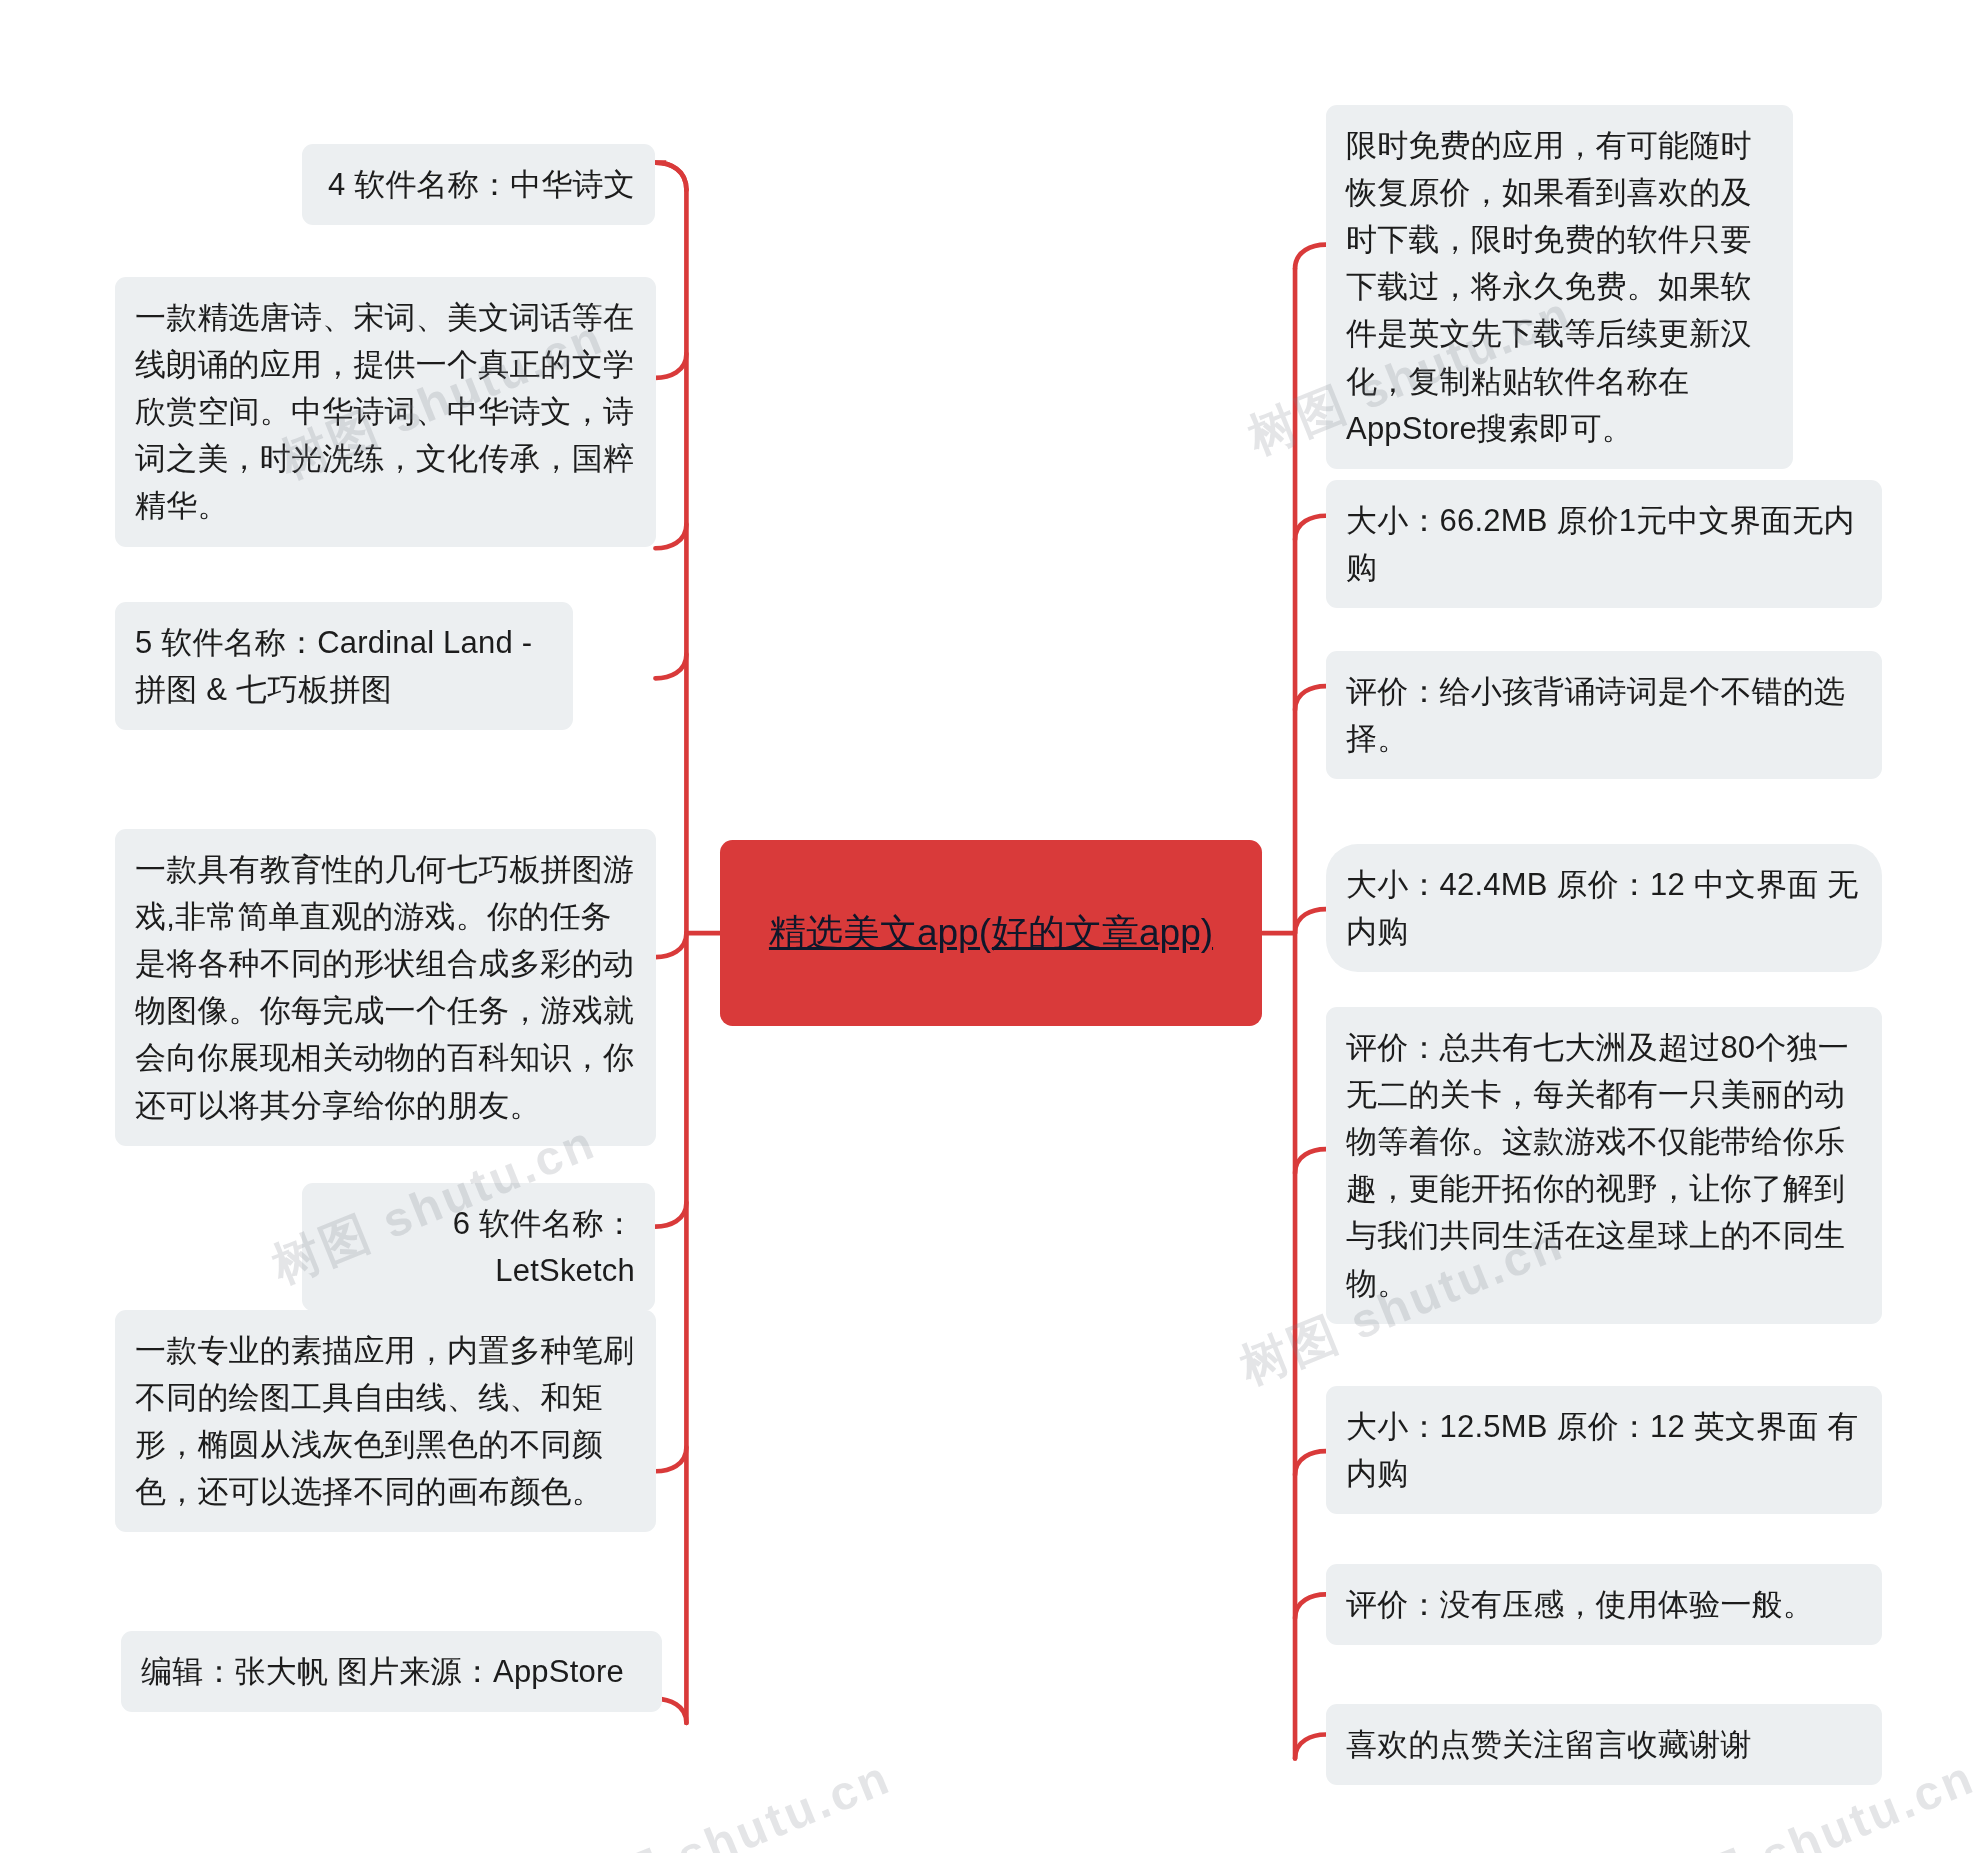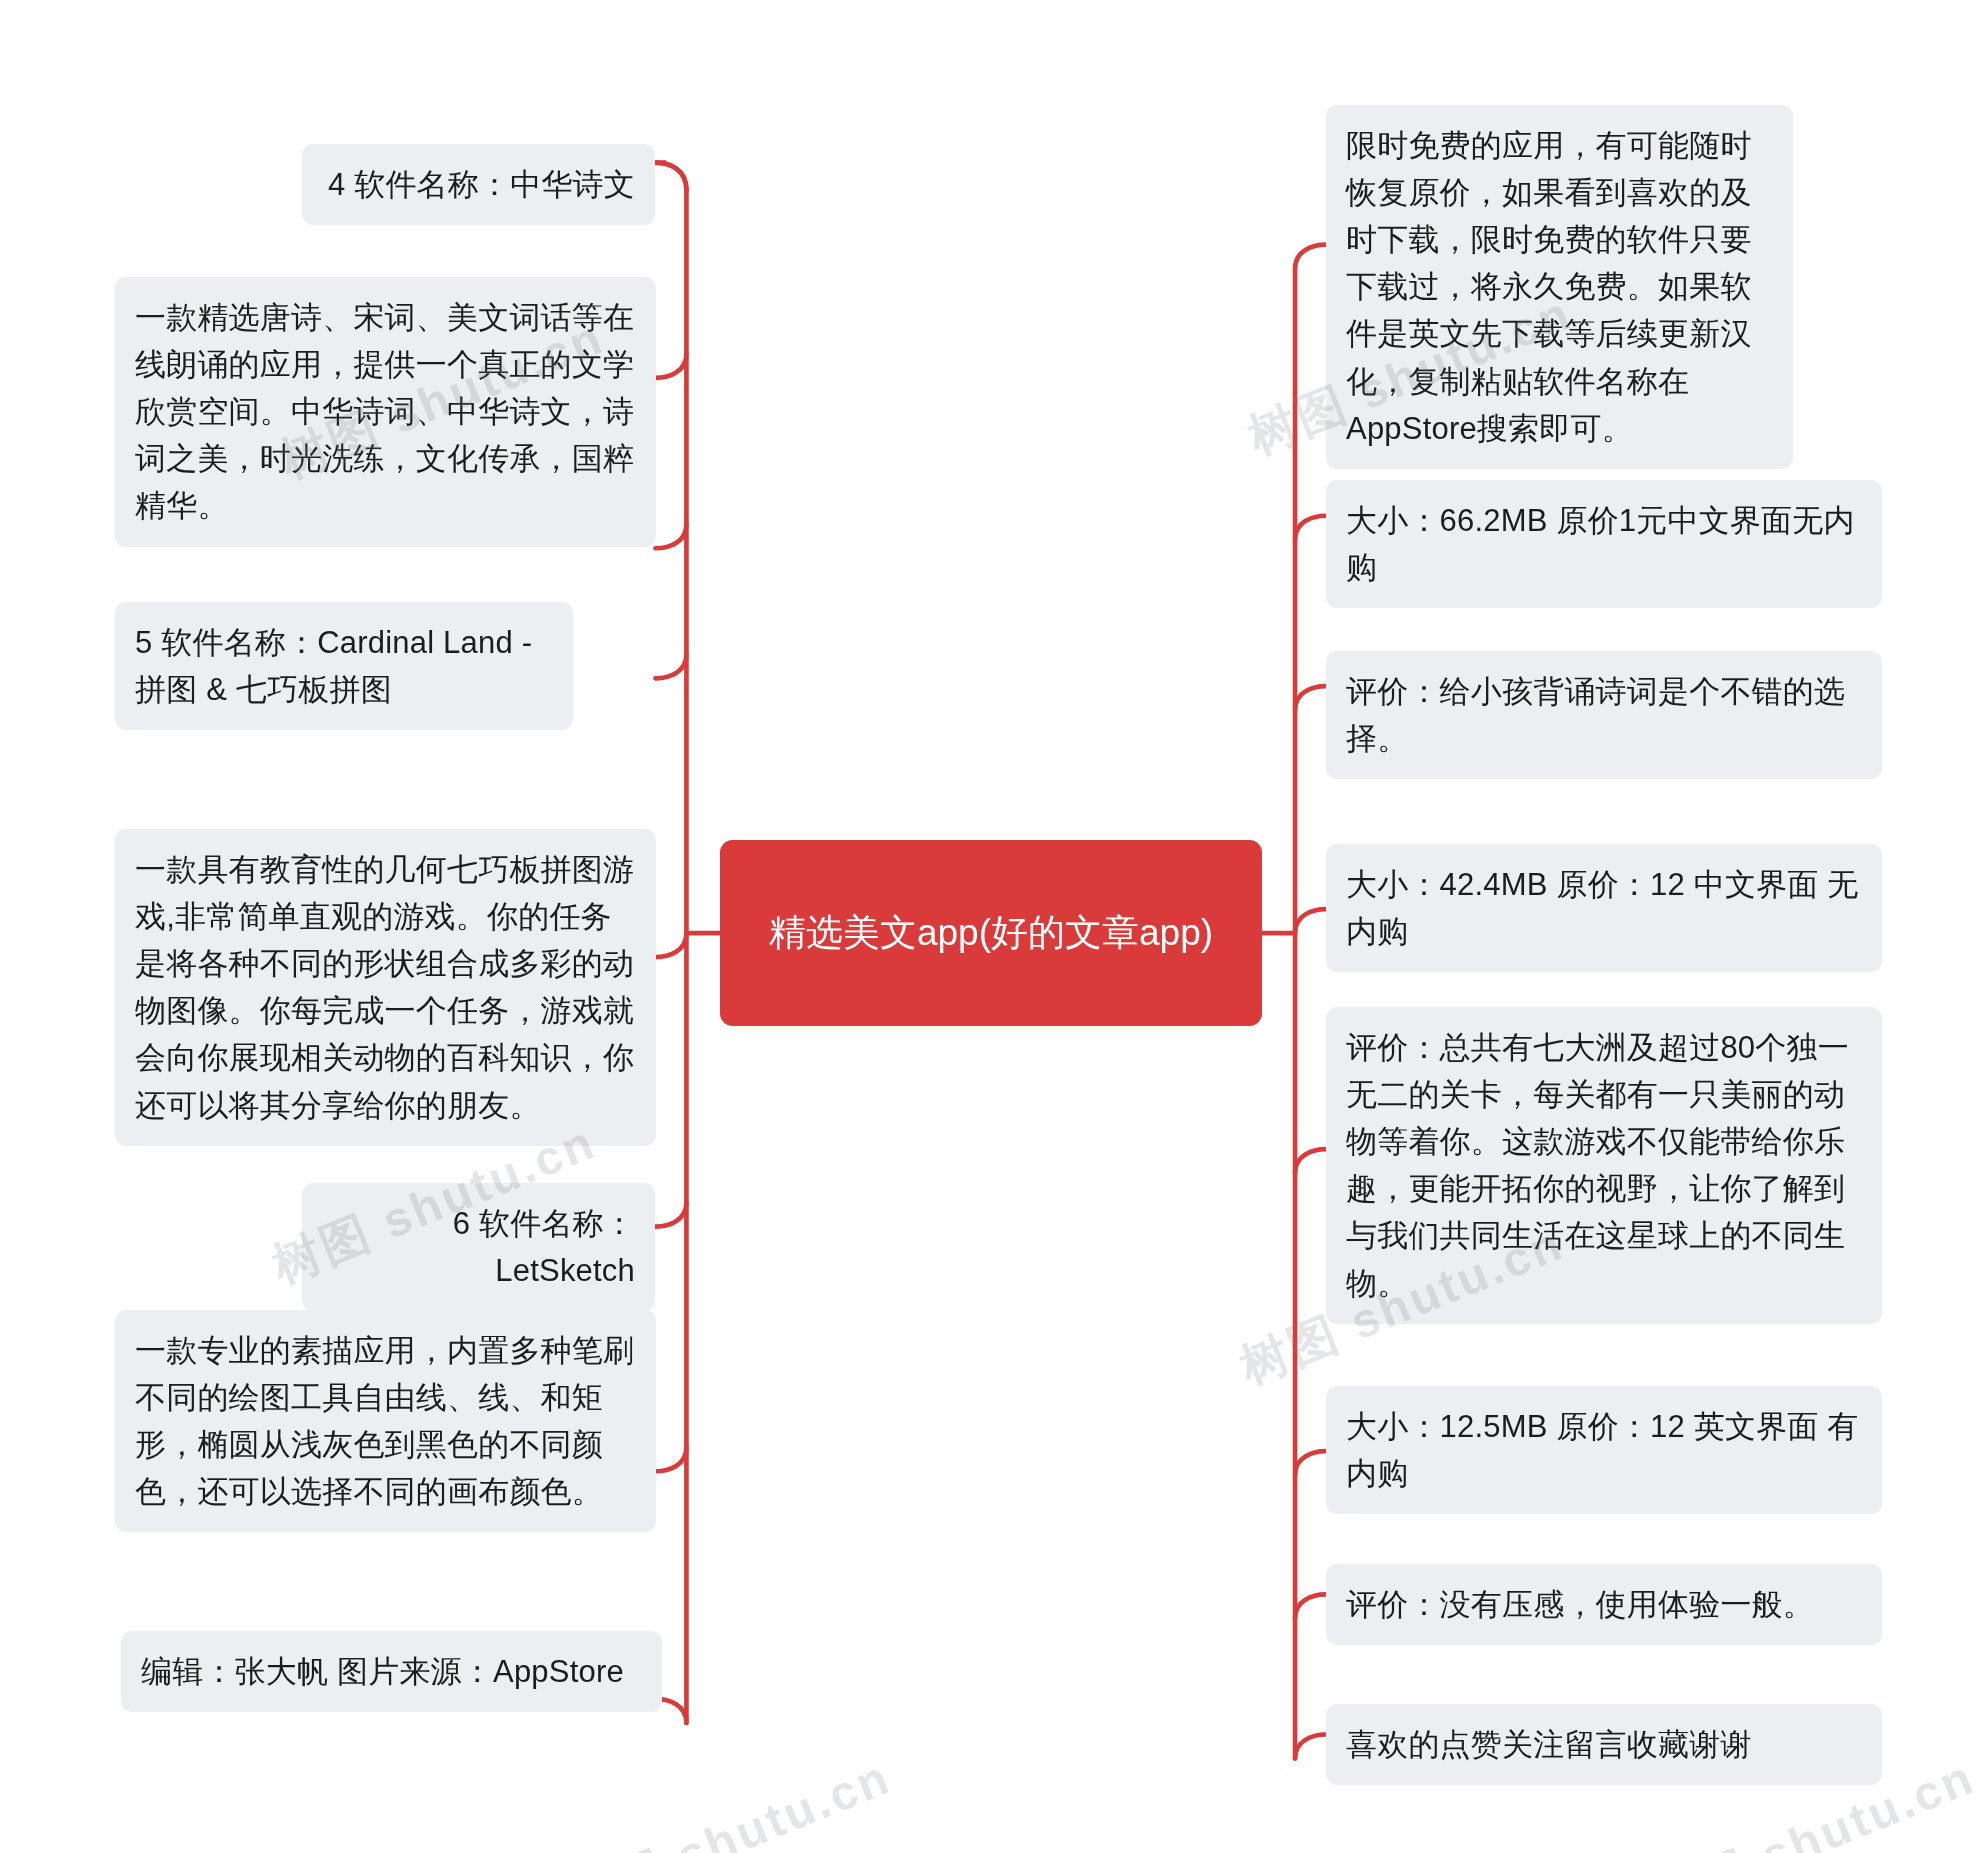--- a/index.html
+++ b/index.html
@@ -58,31 +58,32 @@
     white-space: pre-wrap;
     letter-spacing: 0.2px;
   }
   .node.right { text-align: left; }
   .node.left  { text-align: left; }
   .node.left.ralign { text-align: right; }
 
   .central {
     position: absolute;
     background: #d93a3a;
-    color: #ffffff;
+    color: #0f172a;
     border-radius: 12.4px;
     font-size: 37px;
     line-height: 1.42;
     text-align: center;
     display: flex;
     align-items: center;
     justify-content: center;
     padding: 4px 23px;
     z-index: 2;
     white-space: pre-wrap;
+    text-decoration: underline;
   }
 </style>
 </head>
 <body>
 
 <div id="canvas">
 
   <svg id="links" width="1983" height="1853" viewBox="0 0 2560 2393" fill="none">
     <g stroke="#d93a3a" stroke-width="6" fill="none" stroke-linecap="round">
 
@@ -139,21 +140,21 @@
   <div class="node left" style="left:115px; top:1310px; width:541px;">一款专业的素描应用，内置多种笔刷不同的绘图工具自由线、线、和矩形，椭圆从浅灰色到黑色的不同颜色，还可以选择不同的画布颜色。</div>
 
   <div class="node left" style="left:121px; top:1631px; width:541px;">编辑：张大帆 图片来源：AppStore</div>
 
   <div class="node right" style="left:1326px; top:105px; width:467px;">限时免费的应用，有可能随时恢复原价，如果看到喜欢的及时下载，限时免费的软件只要下载过，将永久免费。如果软件是英文先下载等后续更新汉化，复制粘贴软件名称在AppStore搜索即可。</div>
 
   <div class="node right" style="left:1326px; top:480px; width:556px;">大小：66.2MB 原价1元中文界面无内购</div>
 
   <div class="node right" style="left:1326px; top:651px; width:556px;">评价：给小孩背诵诗词是个不错的选择。</div>
 
-  <div class="node right" style="left:1326px; top:844px; width:556px;">大小：42.4MB 原价：12 中文界面 无内购</div>
+  <div class="node right" style="left:1326px; top:844px; width:556px;border-radius:32px;">大小：42.4MB 原价：12 中文界面 无内购</div>
 
   <div class="node right" style="left:1326px; top:1007px; width:556px;">评价：总共有七大洲及超过80个独一无二的关卡，每关都有一只美丽的动物等着你。这款游戏不仅能带给你乐趣，更能开拓你的视野，让你了解到与我们共同生活在这星球上的不同生物。</div>
 
   <div class="node right" style="left:1326px; top:1386px; width:556px;">大小：12.5MB 原价：12 英文界面 有内购</div>
 
   <div class="node right" style="left:1326px; top:1564px; width:556px;">评价：没有压感，使用体验一般。</div>
 
   <div class="node right" style="left:1326px; top:1704px; width:556px;">喜欢的点赞关注留言收藏谢谢</div>
 
 </div>

